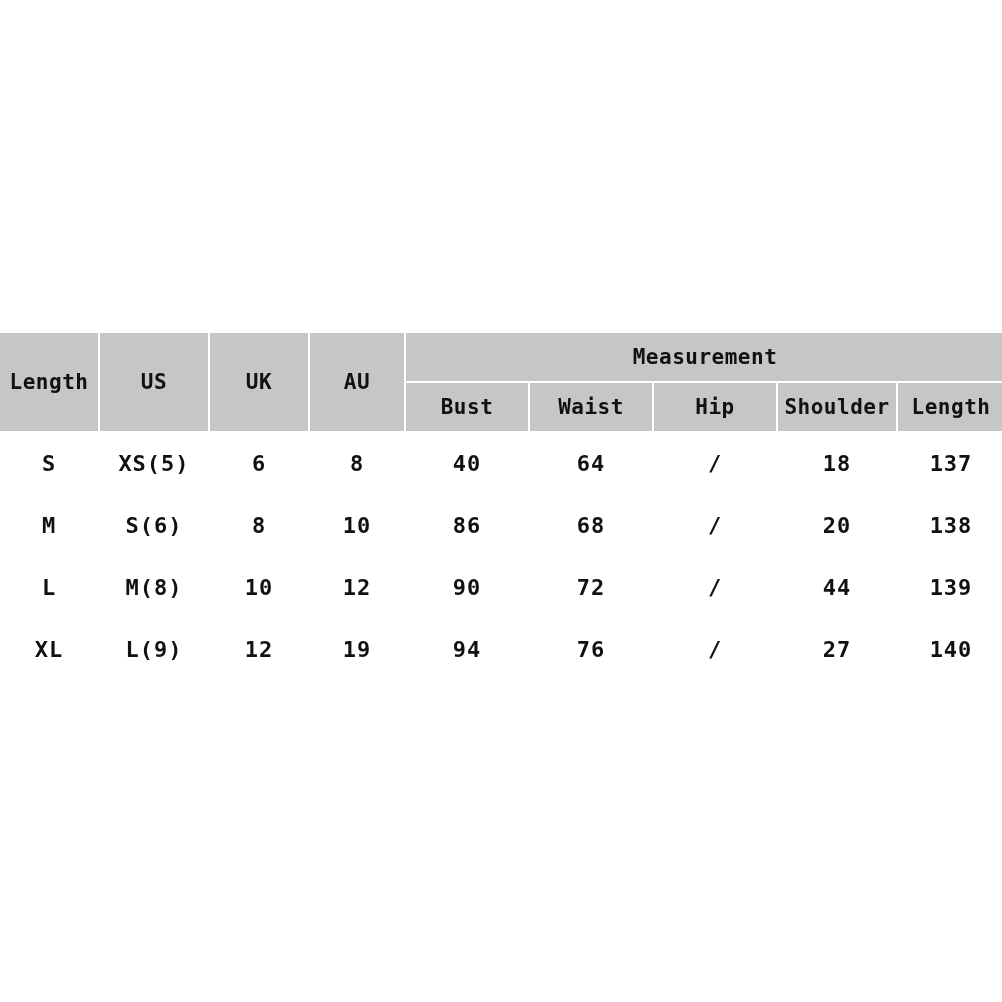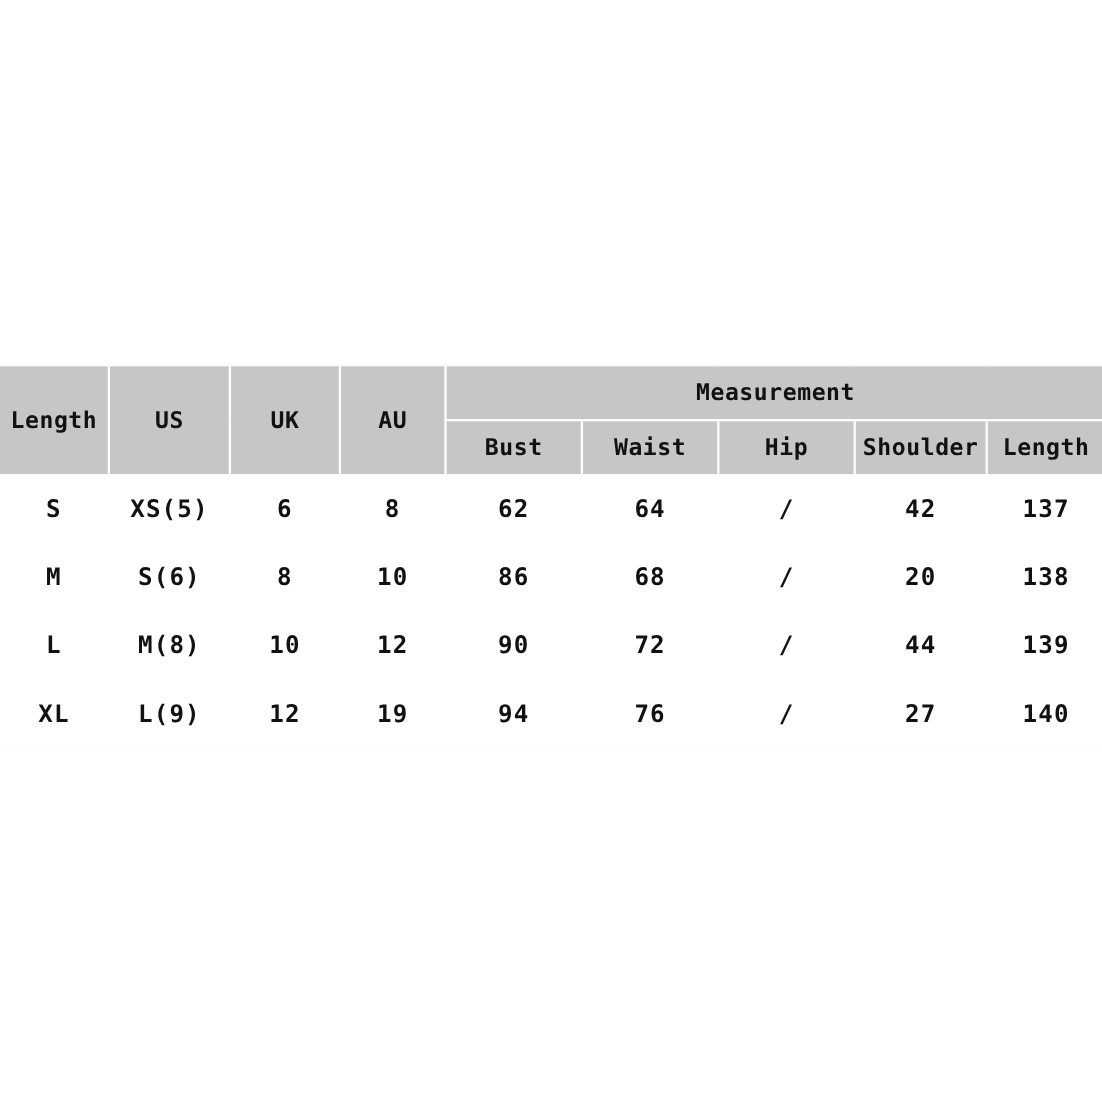--- a/index.html
+++ b/index.html
@@ -100,24 +100,24 @@
           <td class="h-sub">Shoulder</td>
           <td class="h-sub">Length</td>
         </tr>
       </thead>
       <tbody>
         <tr>
           <td>S</td>
           <td>XS(5)</td>
           <td>6</td>
           <td>8</td>
-          <td>62</td>
+          <td>40</td>
           <td>64</td>
           <td>/</td>
-          <td>42</td>
+          <td>18</td>
           <td>137</td>
         </tr>
         <tr>
           <td>M</td>
           <td>S(6)</td>
           <td>8</td>
           <td>10</td>
           <td>86</td>
           <td>68</td>
           <td>/</td>

